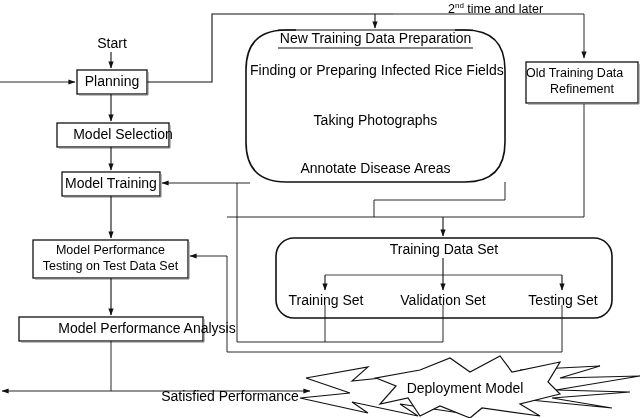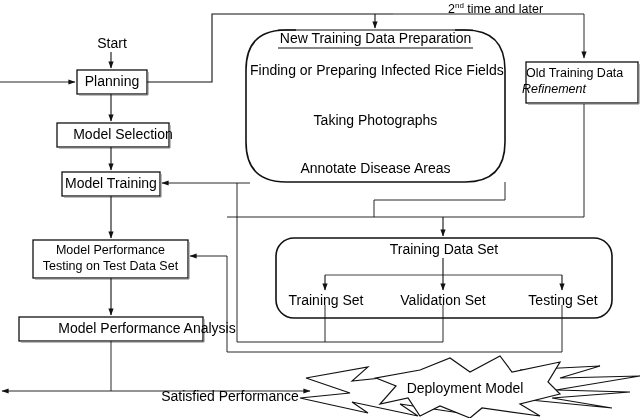--- a/index.html
+++ b/index.html
@@ -129,21 +129,21 @@
 
   <div class="lbl t13" style="left:278px;top:31px;width:195px;text-align:center;">New Training Data Preparation</div>
 
   <div class="lbl t13" style="left:250px;top:63px;width:251px;">Finding or Preparing Infected Rice Fields</div>
 
   <div class="lbl t13" style="left:250px;top:113px;width:251px;">Taking Photographs</div>
 
   <div class="lbl t13" style="left:250px;top:161px;width:251px;">Annotate Disease Areas</div>
 
   <div class="lbl t12" style="left:526px;top:66px;width:90px;">Old Training Data</div>
-  <div class="lbl t12" style="left:498px;top:82px;width:112px;font-style:italic;">Refinement</div>
+  <div class="lbl t12" style="left:526px;top:82px;width:112px;">Refinement</div>
 
   <div class="lbl t13" style="left:276px;top:242px;width:336px;">Training Data Set</div>
 
   <div class="lbl t13" style="left:281px;top:293px;width:90px;">Training Set</div>
   <div class="lbl t13" style="left:393px;top:293px;width:100px;">Validation Set</div>
   <div class="lbl t13" style="left:520px;top:293px;width:86px;">Testing Set</div>
 
   <div class="lbl t13" style="left:385px;top:381px;width:160px;">Deployment Model</div>
 
   <div class="lbl t12" style="left:432px;top:2px;width:150px;text-align:left;margin-left:16px;">

